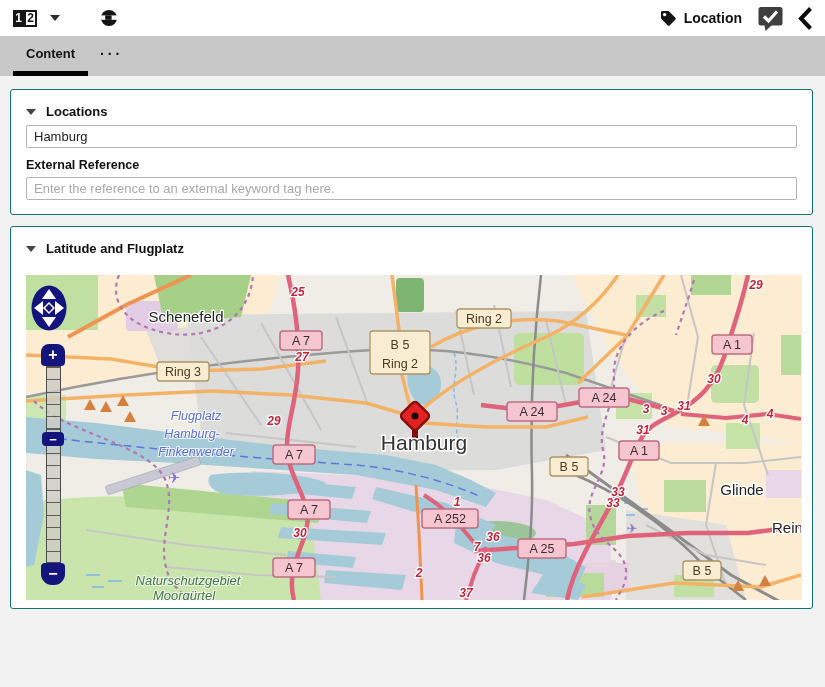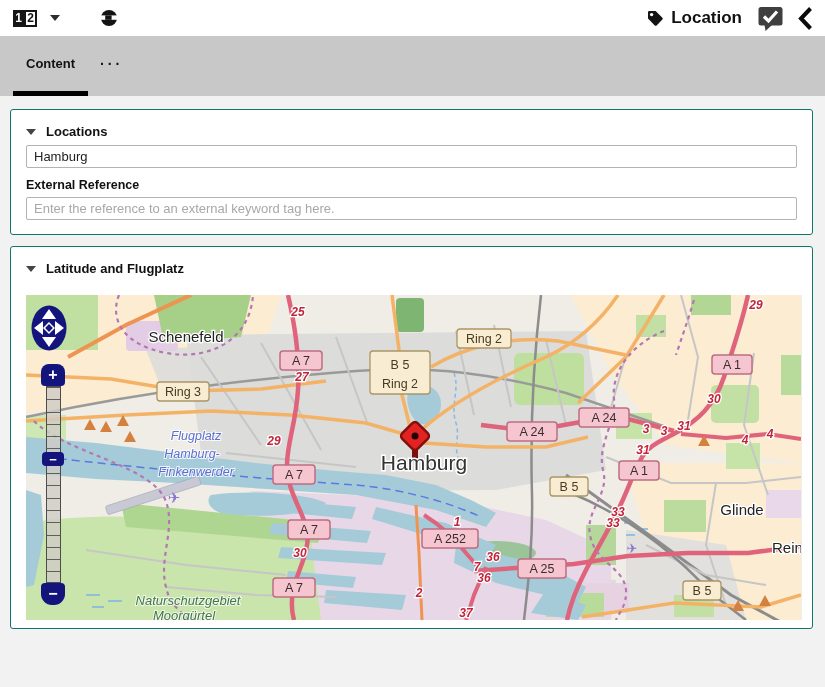--- a/index.html
+++ b/index.html
@@ -11,26 +11,26 @@
   .pages-toggle { display:flex; align-items:center; cursor:pointer; }
   .pg1 { width:11px; height:17px; background:#161616; color:#fff; font-size:12px; font-weight:bold;
          display:flex; align-items:center; justify-content:center; }
   .pg2 { width:13px; height:17px; background:#fff; border:2px solid #161616; color:#161616;
          font-size:12px; font-weight:bold; display:flex; align-items:center; justify-content:center; }
   .caret-down { width:0; height:0; border-left:5px solid transparent; border-right:5px solid transparent;
                 border-top:6px solid #2d2d2d; margin-left:13px; cursor:pointer; }
   .sphere-btn { margin-left:40px; cursor:pointer; display:flex; }
   .toolbar-right { margin-left:auto; display:flex; align-items:center; }
   .loc-group { display:flex; align-items:center; gap:7px; cursor:pointer; }
-  .loc-label { font-size:17px; font-weight:bold; }
+  .loc-label { font-size:14px; font-weight:bold; }
   .bubble-btn { margin-left:16px; cursor:pointer; display:flex; }
   .chev-btn { margin-left:15px; cursor:pointer; display:flex; }
 
   
-  .tabbar { height:60px; background:#c8c8c8; display:flex; align-items:stretch; padding-left:13px; }
+  .tabbar { height:40px; background:#c8c8c8; display:flex; align-items:stretch; padding-left:13px; }
   .tab { display:flex; align-items:center; justify-content:center; padding:0 13px;
          font-size:13px; font-weight:bold; border-bottom:5px solid transparent; cursor:pointer; }
   .tab.active { border-bottom-color:#000; }
   .tab-more { font-weight:bold; letter-spacing:3px; padding:0 12px; font-size:14px; }
 
   
   .content { padding-top:13px; }
   .panel { background:#fff; border:1px solid #0f766e; border-radius:3px; margin:0 12px 11px 10px; }
   .sec-head { display:flex; align-items:center; gap:10px; padding:14px 15px 6px; cursor:pointer; }
   .tri-down { width:0; height:0; border-left:5px solid transparent; border-right:5px solid transparent;

